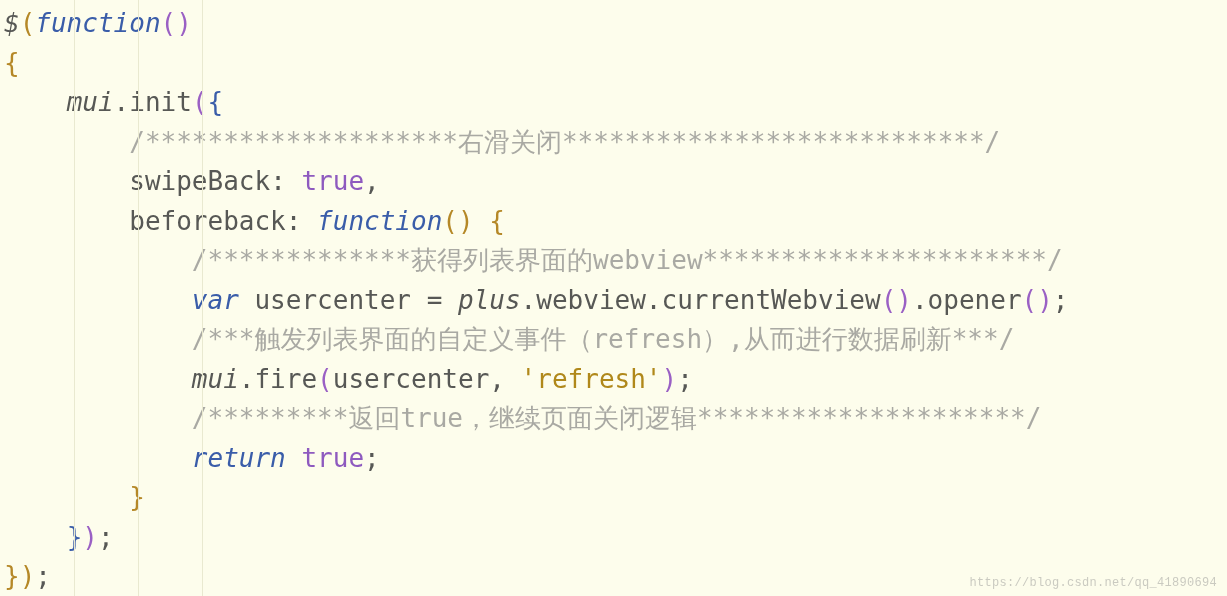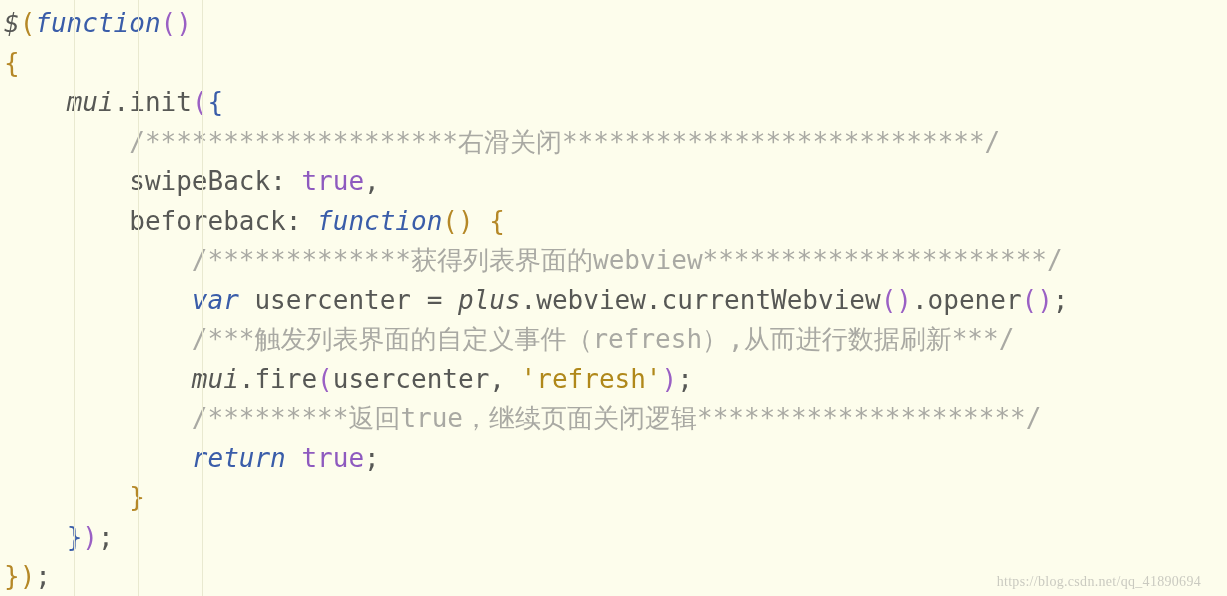--- a/index.html
+++ b/index.html
@@ -28,24 +28,24 @@
   .ital { font-style: italic; }
   .obj-ital { color: #575855; font-style: italic; } 
   .plain { color: #575855; }
   .punct { color: #575855; }
   .comment { color: #a9a9a3; }
   .lit-purple { color: #8e5abf; } 
   .str { color: #b0881a; }
   .guide { position:absolute; top:0; bottom:0; width:0; border-left:1px solid #e9e9d0; }
   .watermark {
     position: absolute;
-    right: 26px;
+    right: 10px;
     bottom: 6px;
-    font-family: Liberation Serif, serif;
-    font-size: 14px;
+    font-family: Liberation Mono, monospace;
+    font-size: 12px;
     color: rgba(140,140,140,0.45);
     letter-spacing: 0.3px;
   }
 </style>
 </head>
 <body>
 
 <div class="guide" style="left:74px;"></div>
 <div class="guide" style="left:138px;"></div>
 <div class="guide" style="left:202px;"></div>

